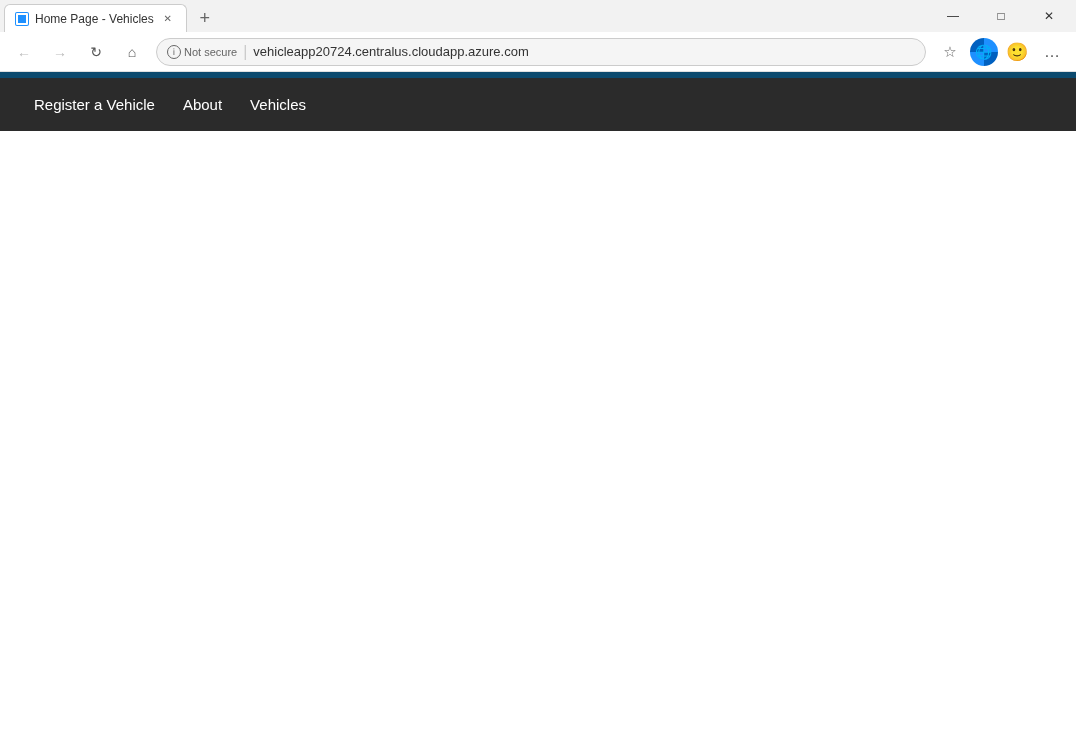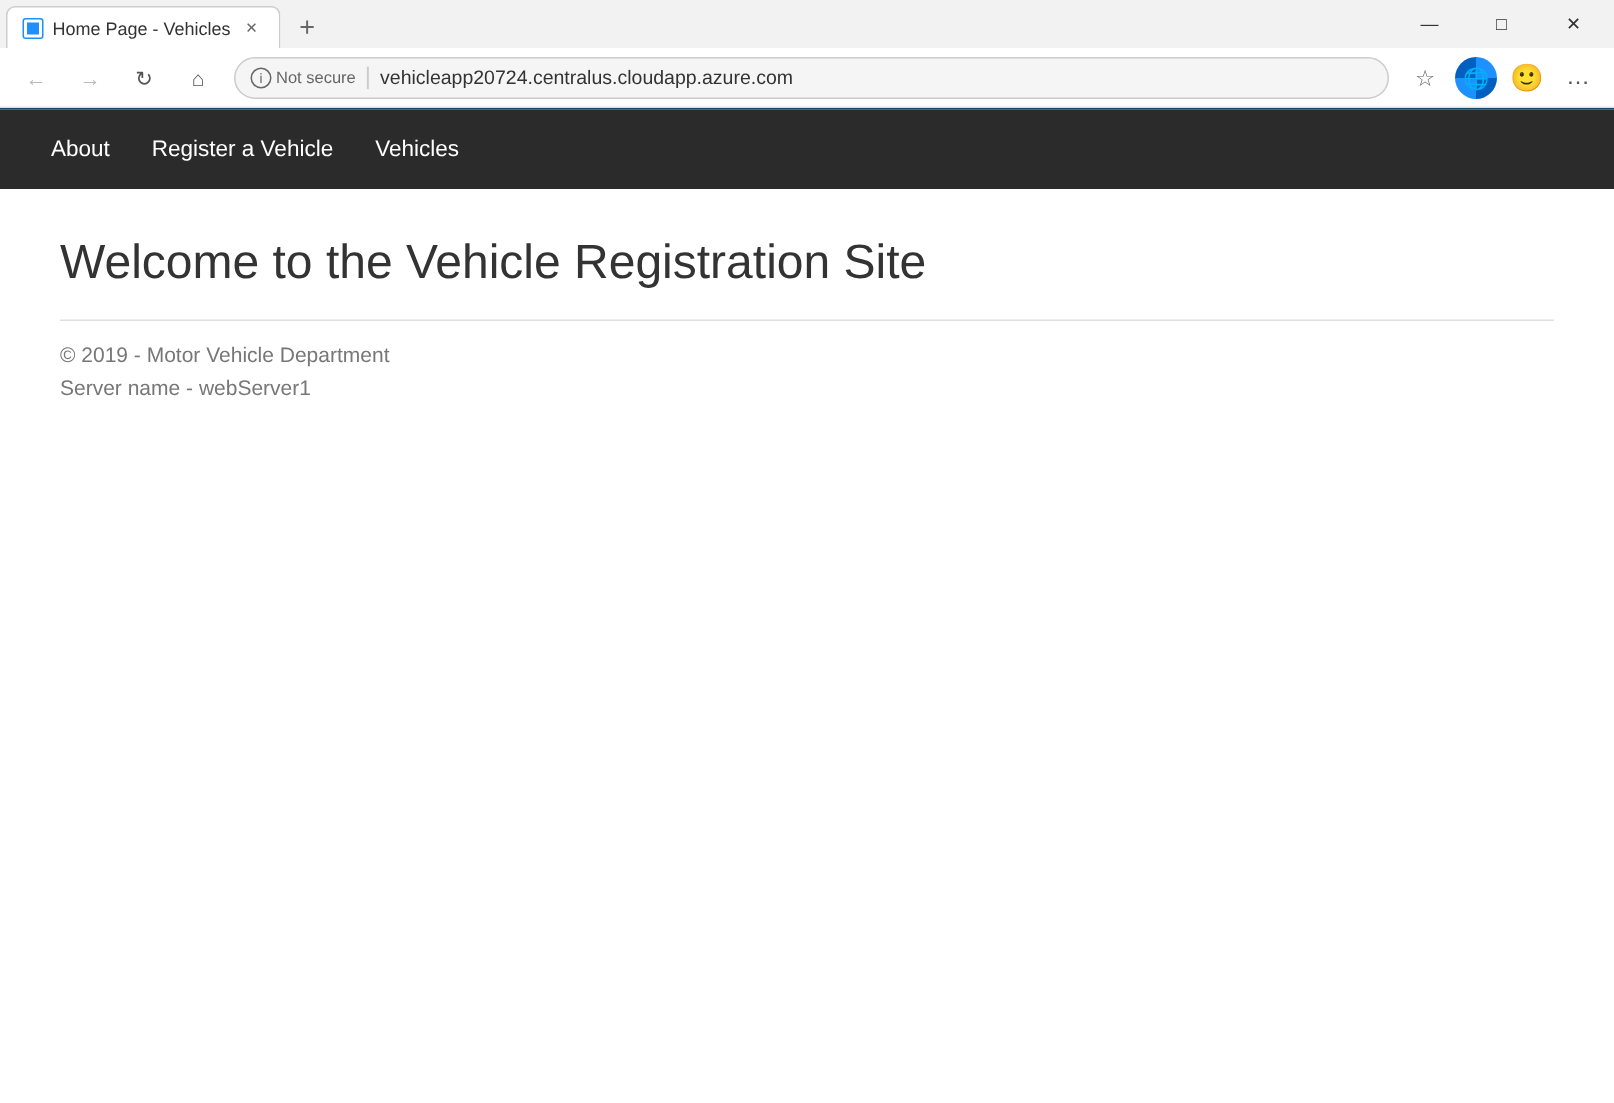--- a/index.html
+++ b/index.html
@@ -2,21 +2,21 @@
 <html><head>
   <meta charset="utf-8">
   <style>
     * { margin: 0; padding: 0; box-sizing: border-box; }
     body { font-family: 'Segoe UI', Arial, sans-serif; background: #fff; width: 1076px; height: 735px; overflow: hidden; }
 
     
     .browser-chrome {
       width: 100%;
       background: #f2f2f2;
-      border-bottom: 1px solid #0c4a6e;
+      border-bottom: 6px solid #0c4a6e;
     }
 
     
     .title-bar {
       display: flex;
       align-items: center;
       height: 32px;
       background: #f2f2f2;
       padding: 0 4px;
     }
@@ -320,28 +320,18 @@
       <div class="nav-icon-btn">
         <span>…</span>
       </div>
     </div>
   </div>
 </div>
 
 <div>
 
   <nav class="site-nav">
+      <a>Register a Vehicle</a>
       <a>About</a>
-      <a>Register a Vehicle</a>
       <a>Vehicles</a>
     </nav>
 
-  <div class="site-content">
-    <h1 class="site-title">Welcome to the Vehicle Registration Site</h1>
-
-    <hr class="site-footer-divider">
-
-    <p class="site-footer-text">
-      <span>© 2019 - Motor Vehicle Department</span>
-    </p>
-    <p class="site-footer-text">Server name - webServer1</p>
-  </div>
 </div>
 
 </body></html>

